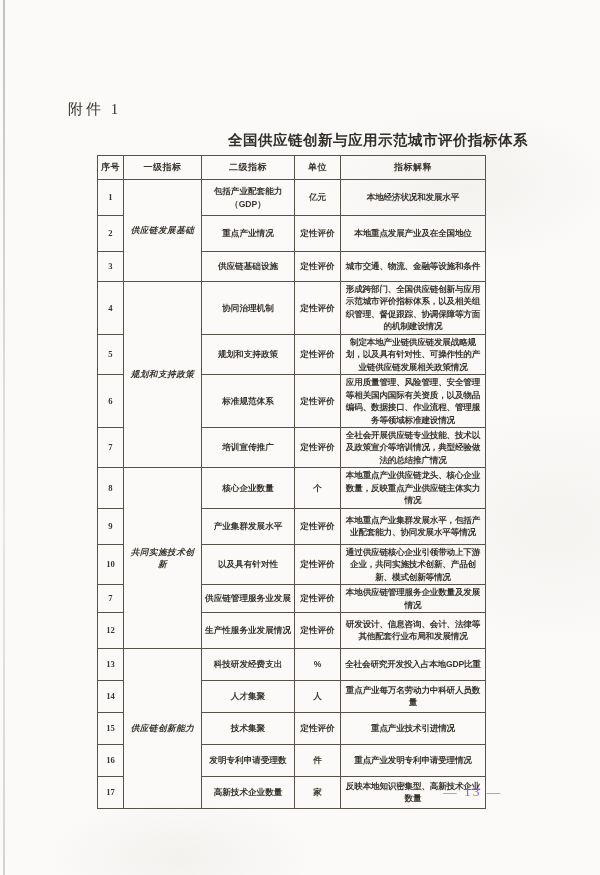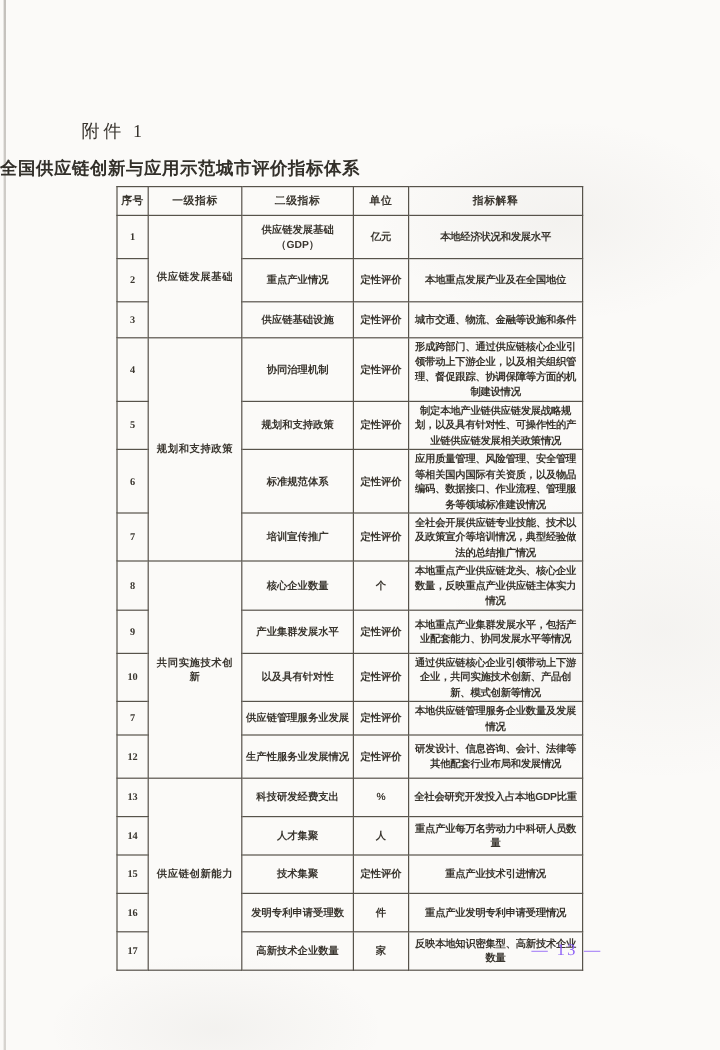--- a/index.html
+++ b/index.html
@@ -14,21 +14,21 @@
   }
   .edge-line{
     position:absolute;left:3px;top:0;width:2px;height:875px;
     background:linear-gradient(180deg, rgba(150,145,138,0.55), rgba(170,165,158,0.25) 60%, rgba(170,165,158,0.45));
   }
   .attachment{
     position:absolute;left:68px;top:100px;
     font-size:15px;letter-spacing:3px;color:#38342e;
   }
   .doc-title{
-    position:absolute;left:0;top:131px;width:528px;text-align:left;
+    position:absolute;left:0;top:131px;width:528px;text-align:right;
     font-size:14.5px;font-weight:bold;color:#33302a;letter-spacing:0.5px;
     font-family:"Liberation Sans","DejaVu Sans",sans-serif;
   }
   table.idx{
     position:absolute;left:97px;top:155px;width:388px;
     border-collapse:collapse;table-layout:fixed;
     font-family:"Liberation Sans","DejaVu Sans",sans-serif;
     color:#3a362f;
   }
   table.idx th, table.idx td{
@@ -37,21 +37,21 @@
     font-size:8.6px;
     line-height:1.45;
     text-align:center;
     vertical-align:middle;
     font-weight:bold;
     overflow:hidden;
   }
   table.idx{border:1.5px solid #4d4942;}
   table.idx th{font-size:9px;letter-spacing:0.5px;}
   td.expl{text-align:left;text-align:justify;letter-spacing:-0.2px;padding:2px 4px;}
-  td.grp{letter-spacing:0.5px;}
+  td.grp{letter-spacing:0.5px;font-style:italic;}
   td.no{font-family:"Liberation Serif","DejaVu Serif",serif;font-size:9px;}
   .page-number{
     position:absolute;left:443px;top:772px;
     font-size:13.5px;color:#8b5cf6;letter-spacing:2px;
     font-family:"Liberation Serif","DejaVu Serif",serif;
     margin-top:12px;
   }
 </style>
 </head>
 <body>
@@ -75,21 +75,21 @@
       <th>序号</th>
       <th>一级指标</th>
       <th>二级指标</th>
       <th>单位</th>
       <th>指标解释</th>
     </tr>
 
     <tr style="height:36px">
       <td class="no">1</td>
       <td class="grp" rowspan="3">供应链发展基础</td>
-      <td>供应链发展基础（GDP）</td>
+      <td>包括产业配套能力（GDP）</td>
       <td>亿元</td>
       <td class="expl">本地经济状况和发展水平</td>
     </tr>
     <tr style="height:36px">
       <td class="no">2</td>
       <td>重点产业情况</td>
       <td>定性评价</td>
       <td class="expl">本地重点发展产业及在全国地位</td>
     </tr>
     <tr style="height:30px">
@@ -97,21 +97,21 @@
       <td>供应链基础设施</td>
       <td>定性评价</td>
       <td class="expl">城市交通、物流、金融等设施和条件</td>
     </tr>
 
     <tr style="height:36px">
       <td class="no">4</td>
       <td class="grp" rowspan="4">规划和支持政策</td>
       <td>协同治理机制</td>
       <td>定性评价</td>
-      <td class="expl">形成跨部门、通过供应链核心企业引领带动上下游企业，以及相关组织管理、督促跟踪、协调保障等方面的机制建设情况</td>
+      <td class="expl">形成跨部门、全国供应链创新与应用示范城市评价指标体系，以及相关组织管理、督促跟踪、协调保障等方面的机制建设情况</td>
     </tr>
     <tr style="height:36px">
       <td class="no">5</td>
       <td>规划和支持政策</td>
       <td>定性评价</td>
       <td class="expl">制定本地产业链供应链发展战略规划，以及具有针对性、可操作性的产业链供应链发展相关政策情况</td>
     </tr>
     <tr style="height:42px">
       <td class="no">6</td>
       <td>标准规范体系</td>

